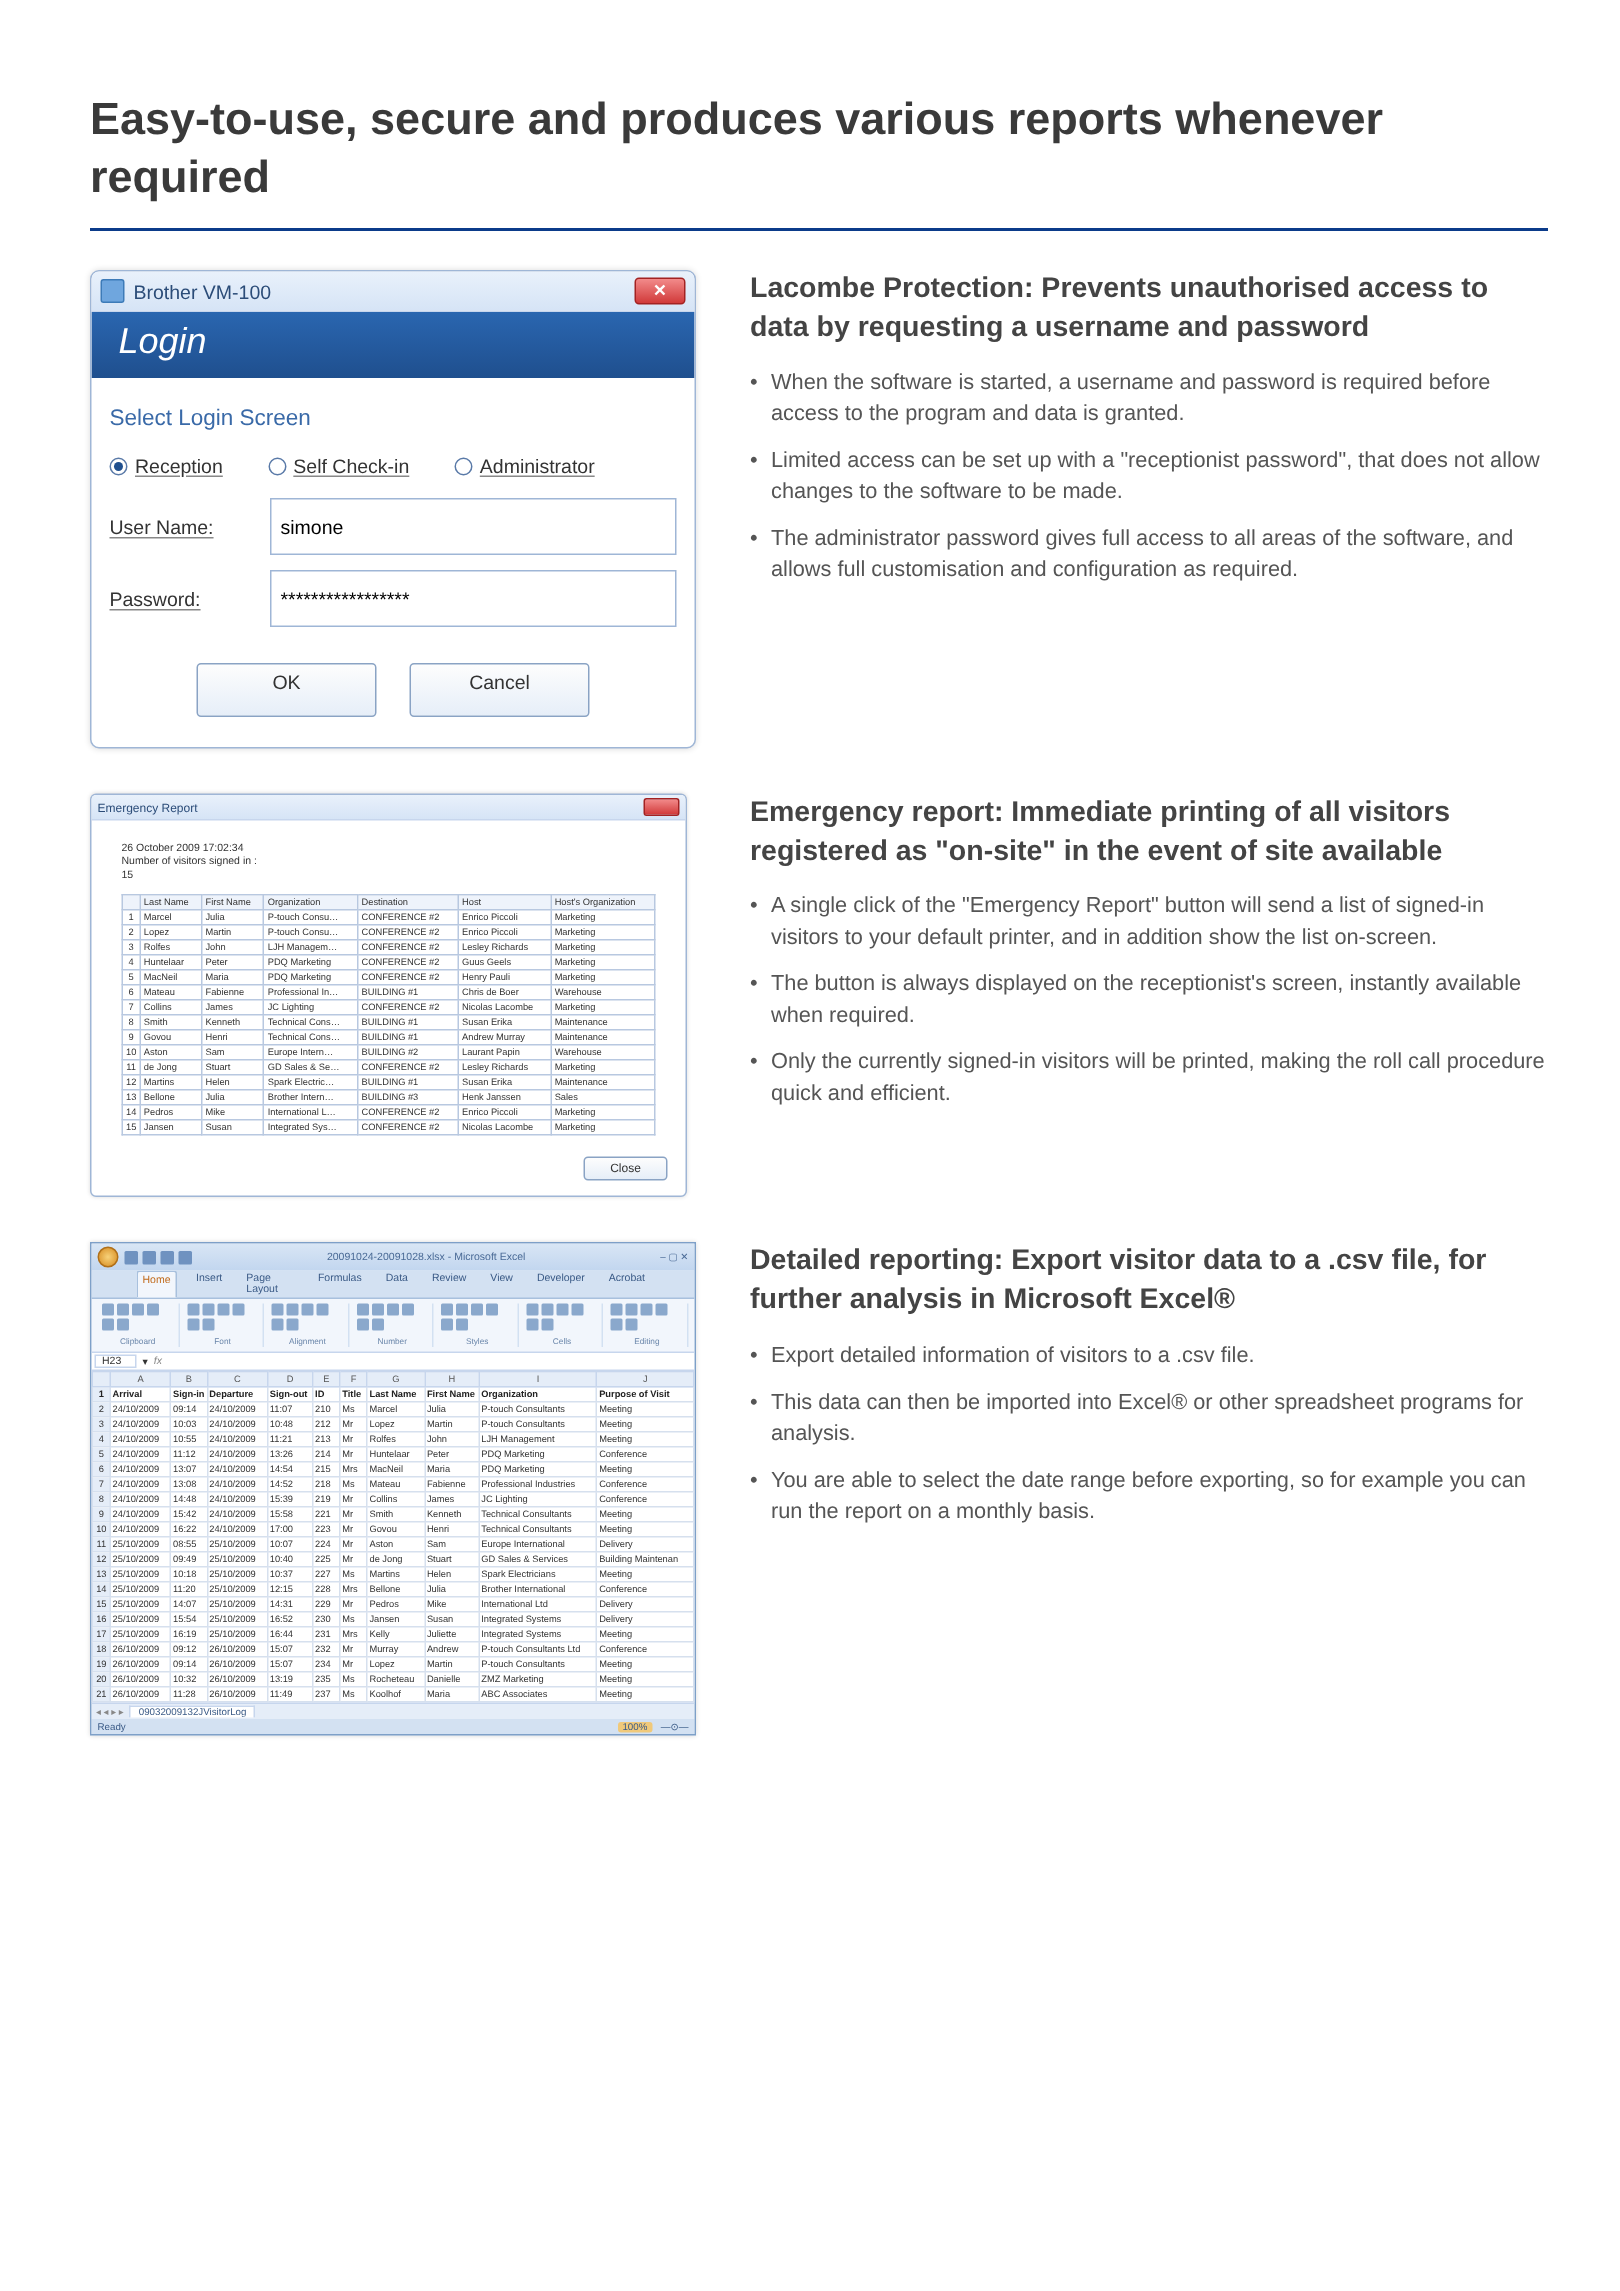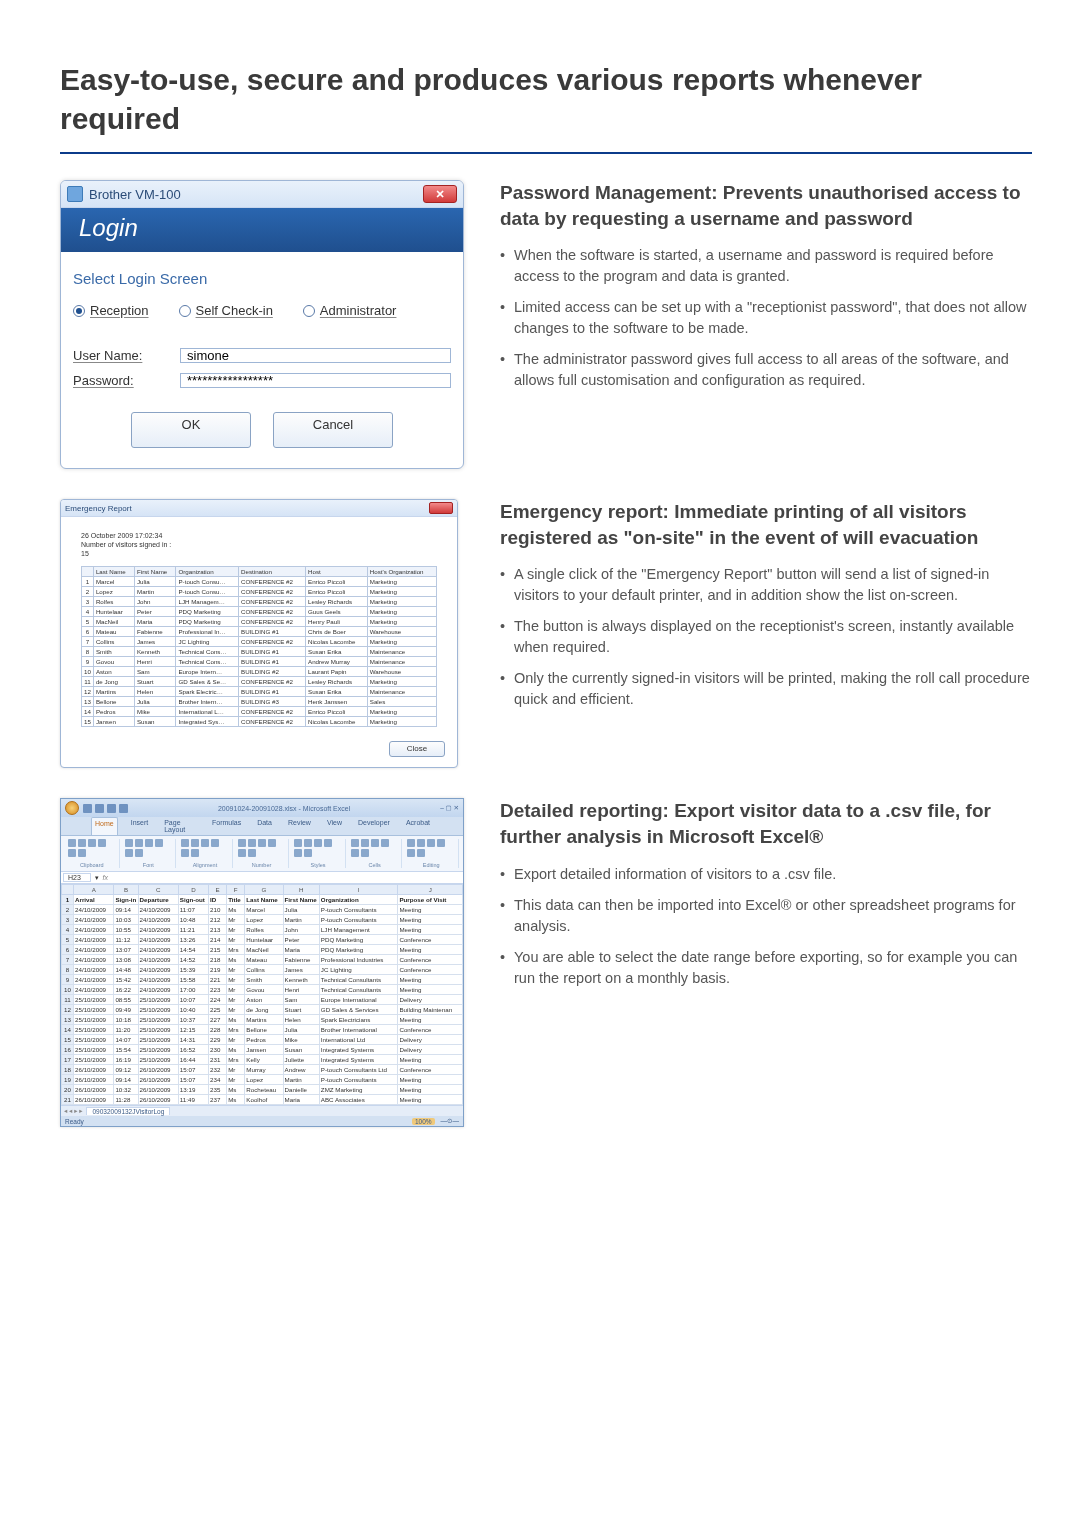--- a/index.html
+++ b/index.html
@@ -16,28 +16,28 @@
   ul.bullets li::before { content: "•"; position: absolute; left: 0; top: 0; color: #555; }
   
   .login-window { border: 1px solid #9fb6d6; border-radius: 6px; background: #fff; box-shadow: 0 0 4px rgba(0,0,0,0.15); font-size: 13px; width: 404px; overflow: hidden; }
   .title-bar { display: flex; align-items: center; background: linear-gradient(#e9f1fb,#d6e4f6); padding: 4px 6px; border-bottom: 1px solid #c7d6ed; }
   .title-bar .app-icon { width: 16px; height: 16px; background: #6fa6de; border: 1px solid #3d7bb8; border-radius: 2px; margin-right: 6px; }
   .title-bar .title-text { flex: 1; color: #2b4c78; font-size: 13px; }
   .title-bar .close-btn { width: 34px; height: 18px; background: linear-gradient(#f28a8a,#d13a3a); border: 1px solid #a32222; border-radius: 3px; color: #fff; font-size: 11px; line-height: 16px; text-align: center; font-weight: bold; }
   .login-banner { background: linear-gradient(#2a66b0,#1f4f8e); color: #fff; font-size: 24px; padding: 6px 18px 10px; font-weight: normal; font-style: italic; }
   .login-body { padding: 18px 12px 20px; }
   .login-sub { color: #3a6aa8; font-size: 15px; margin-bottom: 16px; }
-  .radio-row { display: flex; gap: 30px; margin-bottom: 30px; font-size: 13px; color: #333; }
+  .radio-row { display: flex; gap: 30px; margin-bottom: 14px; font-size: 13px; color: #333; }
   .radio-opt { display: flex; align-items: center; gap: 5px; }
   .radio-opt .dot { width: 12px; height: 12px; border: 1px solid #5a7aa8; border-radius: 50%; display: inline-flex; align-items: center; justify-content: center; }
   .radio-opt .dot .inner { width: 6px; height: 6px; border-radius: 50%; background: #1f4f8e; }
   .radio-opt .lbl { text-decoration: underline; text-decoration-color: #888; text-underline-offset: 2px; }
   .form-row { display: flex; align-items: center; margin-bottom: 10px; gap: 12px; }
   .form-row label { width: 95px; color: #333; text-decoration: underline; text-decoration-color: #888; text-underline-offset: 2px; }
-  .form-row input { flex: 1; border: 1px solid #9fb6d6; background: #fff; padding: 3px 6px; font-family: inherit; font-size: 13px; height: 15px; }
+  .form-row input { flex: 1; border: 1px solid #9fb6d6; background: #fff; padding: 3px 6px; font-family: inherit; font-size: 13px; height: 38px; }
   .login-buttons { display: flex; justify-content: center; gap: 22px; margin-top: 24px; }
   .win-btn { min-width: 120px; height: 36px; border: 1px solid #8aa3c4; border-radius: 3px; background: linear-gradient(#fdfdfd,#e6eef8); font-size: 13px; color: #333; text-align: center; line-height: 24px; }
   
   .er-window { border: 1px solid #9fb6d6; border-radius: 4px; width: 398px; font-size: 7px; background: #fff; box-shadow: 0 0 3px rgba(0,0,0,0.15); overflow: hidden; }
   .er-title-bar { display: flex; align-items: center; background: linear-gradient(#e9f1fb,#d6e4f6); padding: 2px 4px; border-bottom: 1px solid #c7d6ed; }
   .er-title-bar .t { flex:1; color:#2b4c78; font-size:8px; }
   .er-close { width: 24px; height: 12px; background: linear-gradient(#f28a8a,#d13a3a); border:1px solid #a32222; border-radius:2px; }
   .er-body { padding: 14px 20px 8px; }
   .er-meta { font-size: 7px; color:#333; margin-bottom: 8px; line-height:1.3; }
   table.er-table { border-collapse: collapse; width: 100%; font-size: 6.2px; }
@@ -120,21 +120,21 @@
             <input type="text" value="*****************" style="">
           </div>
           <div class="login-buttons">
             <div class="win-btn">OK</div>
             <div class="win-btn">Cancel</div>
           </div>
         </div>
       </div>
     </div>
     <div class="right-col">
-      <div class="section-title">Password Management: Prevents unauthorised access to data by requesting a username and password</div>
+      <div class="section-title">Lacombe Protection: Prevents unauthorised access to data by requesting a username and password</div>
       <ul class="bullets">
         <li>When the software is started, a username and password is required before access to the program and data is granted.</li>
         <li>Limited access can be set up with a "receptionist password", that does not allow changes to the software to be made.</li>
         <li>The administrator password gives full access to all areas of the software, and allows full customisation and configuration as required.</li>
       </ul>
     </div>
   </div>
 
   <div class="row">
     <div class="left-col">
@@ -299,21 +299,21 @@
                 </tr>
               </tbody>
           </table>
         </div>
         <div class="er-footer">
           <div class="win-btn">Close</div>
         </div>
       </div>
     </div>
     <div class="right-col">
-      <div class="section-title">Emergency report: Immediate printing of all visitors registered as "on-site" in the event of will evacuation</div>
+      <div class="section-title">Emergency report: Immediate printing of all visitors registered as "on-site" in the event of site available</div>
       <ul class="bullets">
         <li>A single click of the "Emergency Report" button will send a list of signed-in visitors to your default printer, and in addition show the list on-screen.</li>
         <li>The button is always displayed on the receptionist's screen, instantly available when required.</li>
         <li>Only the currently signed-in visitors will be printed, making the roll call procedure quick and efficient.</li>
       </ul>
     </div>
   </div>
 
   <div class="row">
     <div class="left-col">

